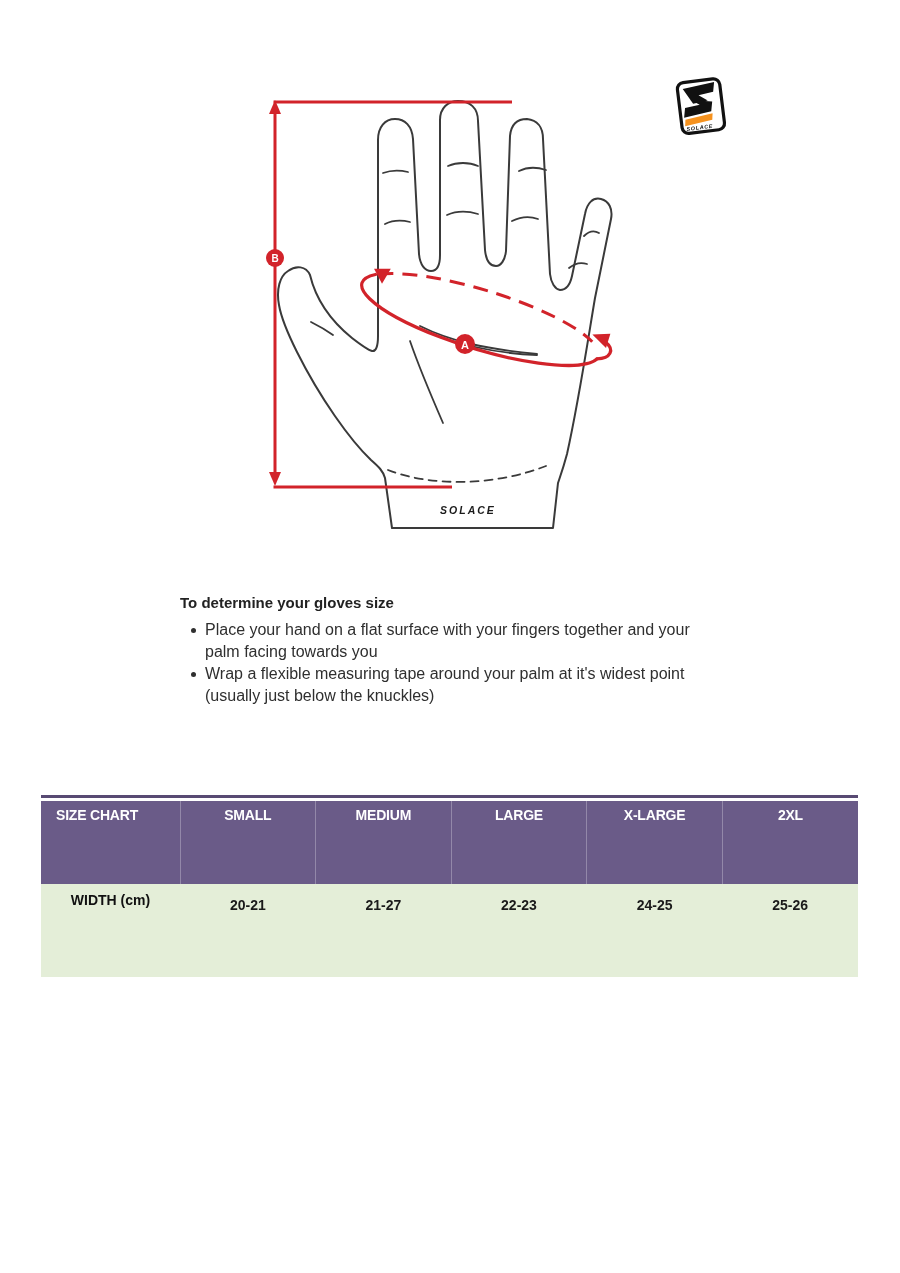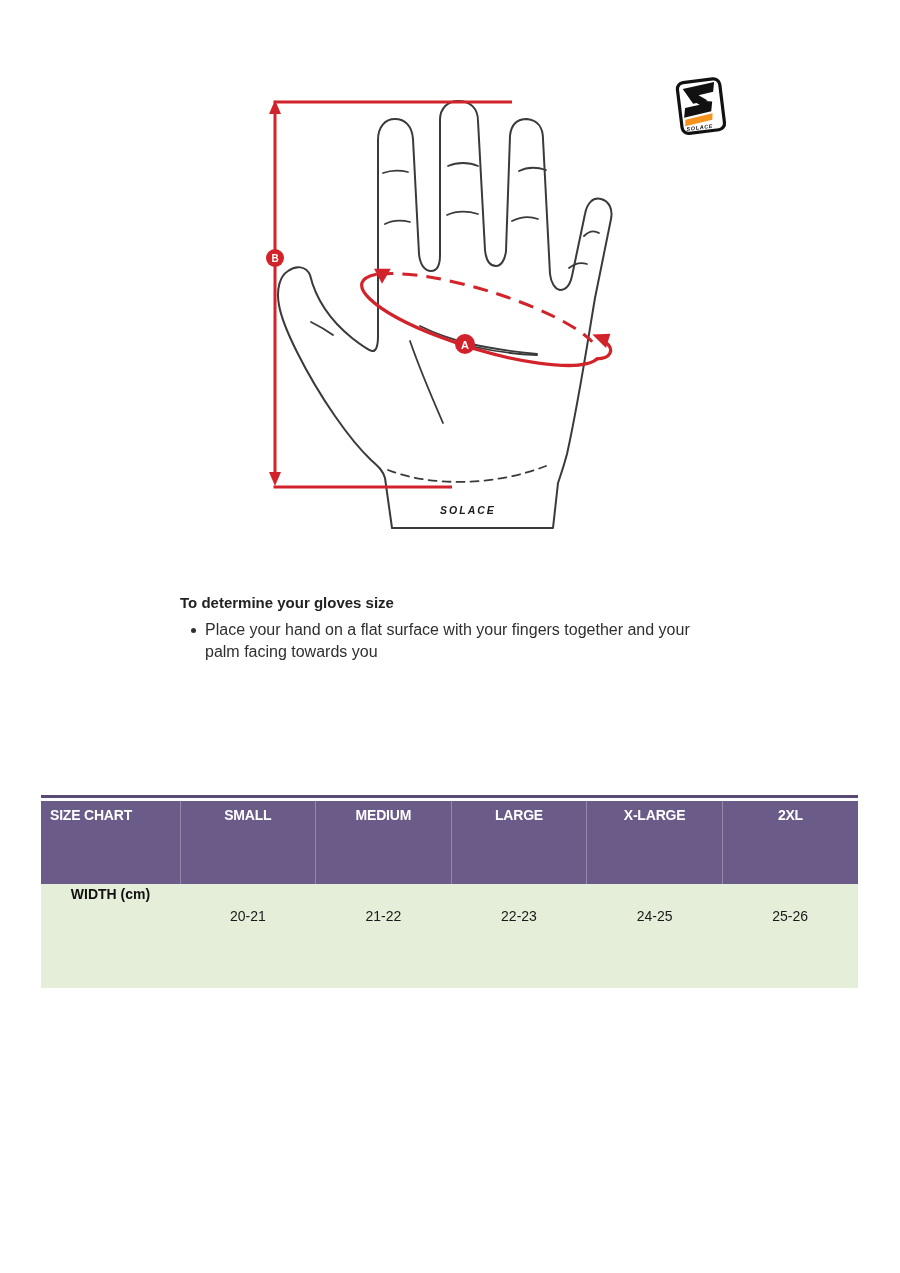--- a/index.html
+++ b/index.html
@@ -30,31 +30,31 @@
     position:absolute;left:41px;top:795px;width:817px;
     border-top:3px solid #584a73;padding-top:3px;
   }
   table.sizes{width:100%;border-collapse:collapse;table-layout:fixed;}
   table.sizes col.c0{width:139px;}
   table.sizes thead th{
     background:#6a5b88;color:#ffffff;font-size:14px;font-weight:700;
     letter-spacing:-0.2px;height:77px;vertical-align:top;padding:6px 4px 0 4px;
     text-align:center;
   }
-  table.sizes thead th:first-child{text-align:left;padding-left:9px;}
+  table.sizes thead th:first-child{text-align:left;padding-left:15px;}
   table.sizes thead th + th{border-left:1px solid rgba(255,255,255,0.28);}
   table.sizes tbody tr.r0 td, table.sizes tbody tr.r0 th{background:#e4eed8;height:79px;}
   table.sizes tbody tr.r1 td, table.sizes tbody tr.r1 th{background:#f0f5e9;height:81px;}
   table.sizes tbody th{
     font-size:14px;font-weight:700;color:#111;text-align:center;
-    vertical-align:top;padding-top:2px;
+    vertical-align:top;padding-top:8px;
   }
   table.sizes tbody td{
-    font-size:14px;font-weight:400;color:#1a1a1a;text-align:center;
-    vertical-align:top;padding-top:24px;
+    font-size:14px;font-weight:700;color:#1a1a1a;text-align:center;
+    vertical-align:top;padding-top:13px;
   }
 </style>
 </head>
 <body>
 
 <div class="canvas">
 
   <svg class="diagram" viewBox="0 0 480 470" xmlns="http://www.w3.org/2000/svg">
 
     <g>
@@ -147,20 +147,21 @@
       </g>
       <polygon points="13,41 39,38 38,44 12,47" fill="#f6921e"></polygon>
       <text x="13" y="51.5" font-size="5" font-weight="bold" font-style="italic" letter-spacing="0.7" fill="#111111" font-family="Liberation Sans, sans-serif">SOLACE</text>
     </g>
   </svg>
 
   <div class="instructions">
     <h3>To determine your gloves size</h3>
     <ul>
       <li>Place your hand on a flat surface with your fingers together and your palm facing towards you</li>
+      <li>Wrap a flexible measuring tape around your palm at it's widest point (usually just below the knuckles)</li>
     </ul>
   </div>
 
   <div class="size-chart">
     <table class="sizes">
       <colgroup>
         <col class="c0">
           <col>
           <col>
           <col>
@@ -174,21 +175,21 @@
           <th>MEDIUM</th>
           <th>LARGE</th>
           <th>X-LARGE</th>
           <th>2XL</th>
         </tr>
       </thead>
       <tbody>
         <tr class="r0">
           <th>WIDTH (cm)</th>
           <td>20-21</td>
-          <td>21-22</td>
+          <td>21-27</td>
           <td>22-23</td>
           <td>24-25</td>
           <td>25-26</td>
         </tr>
       </tbody>
     </table>
   </div>
 
 </div>
 

